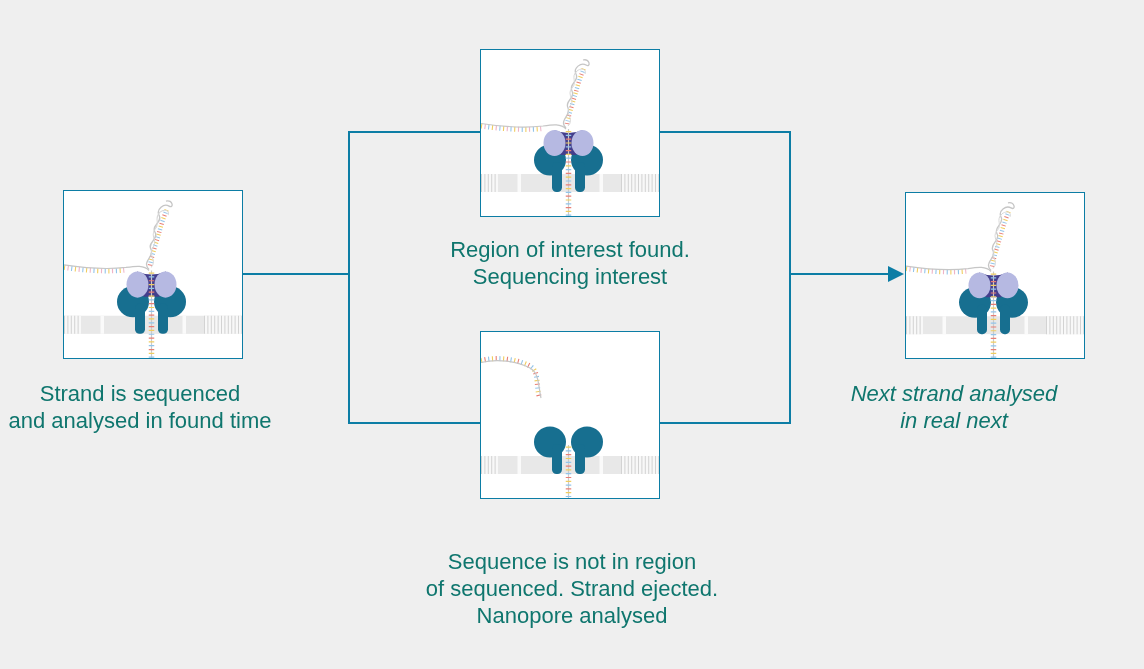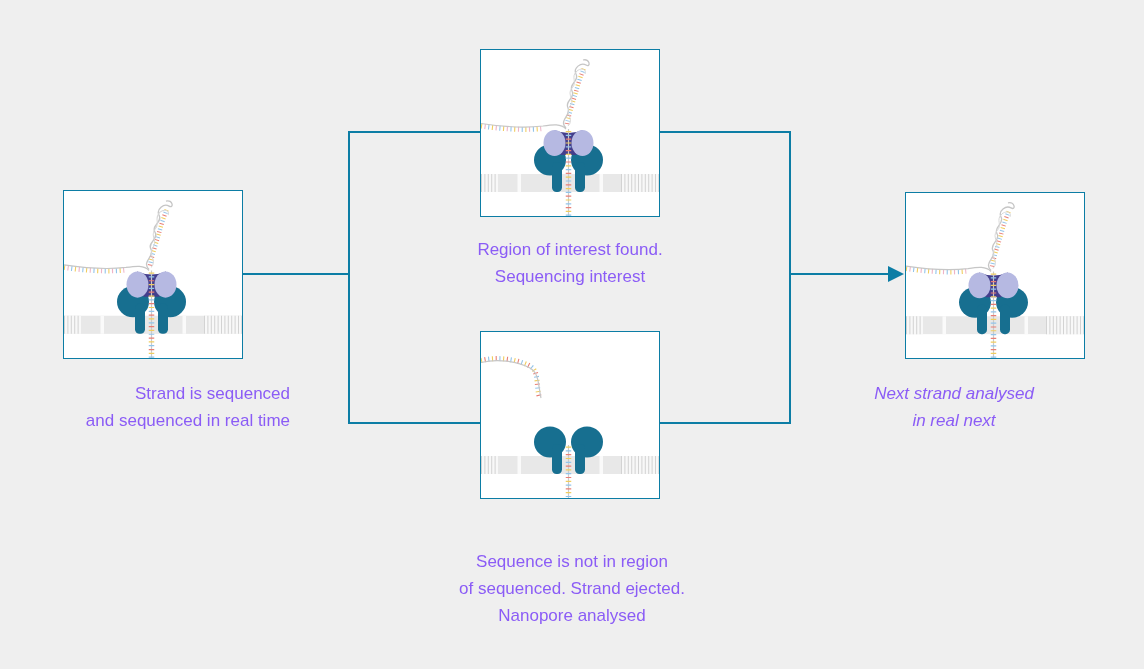--- a/index.html
+++ b/index.html
@@ -10,24 +10,24 @@
   .step-box{
     position:absolute;background:#ffffff;border:1.5px solid #0c7da5;
     box-sizing:border-box;
   }
   .step-box svg{display:block;width:100%;height:100%;}
   .box1{left:63px;top:190px;width:180px;height:169px;}
   .box2{left:480px;top:49px;width:180px;height:168px;}
   .box3{left:480px;top:331px;width:180px;height:168px;}
   .box4{left:905px;top:192px;width:180px;height:167px;}
   .caption{
-    position:absolute;text-align:center;color:#8b5cf6;
-    font-size:17px;line-height:27px;font-family:"Liberation Sans",sans-serif;
+    position:absolute;text-align:center;color:#0f766e;
+    font-size:22px;line-height:27px;font-family:"Liberation Sans",sans-serif;
   }
-  .cap1{left:10px;top:380px;width:280px;text-align:right;}
+  .cap1{left:0;top:380px;width:280px;}
   .cap2{left:420px;top:236px;width:300px;}
   .cap3{left:422px;top:548px;width:300px;}
   .cap4{left:814px;top:380px;width:280px;font-style:italic;}
   .line{position:absolute;background:#0c7da5;}
   .l-left-h{left:243px;top:273px;width:106px;height:2px;}
   .l-loop-left-v{left:348px;top:131px;width:2px;height:293px;}
   .l-loop-top-left{left:348px;top:131px;width:133px;height:2px;}
   .l-loop-top-right{left:658px;top:131px;width:133px;height:2px;}
   .l-loop-right-v{left:789px;top:131px;width:2px;height:293px;}
   .l-loop-bot-left{left:348px;top:422px;width:133px;height:2px;}
@@ -125,21 +125,21 @@
   <div class="line l-arrow-h"></div>
   <div class="arrowhead"></div>
 
   <div class="step-box box1">
     <svg viewBox="0 0 178 166" preserveAspectRatio="none">
         <use href="#ill-seq"></use>
       </svg>
   </div>
   <div class="caption cap1">
     <div>Strand is sequenced</div>
-    <div>and sequenced in real time</div>
+    <div>and analysed in found time</div>
   </div>
 
   <div class="step-box box2">
     <svg viewBox="0 0 178 166" preserveAspectRatio="none">
         <use href="#ill-seq"></use>
       </svg>
   </div>
   <div class="caption cap2">
     <div>Region of interest found.</div>
     <div>Sequencing interest</div>

